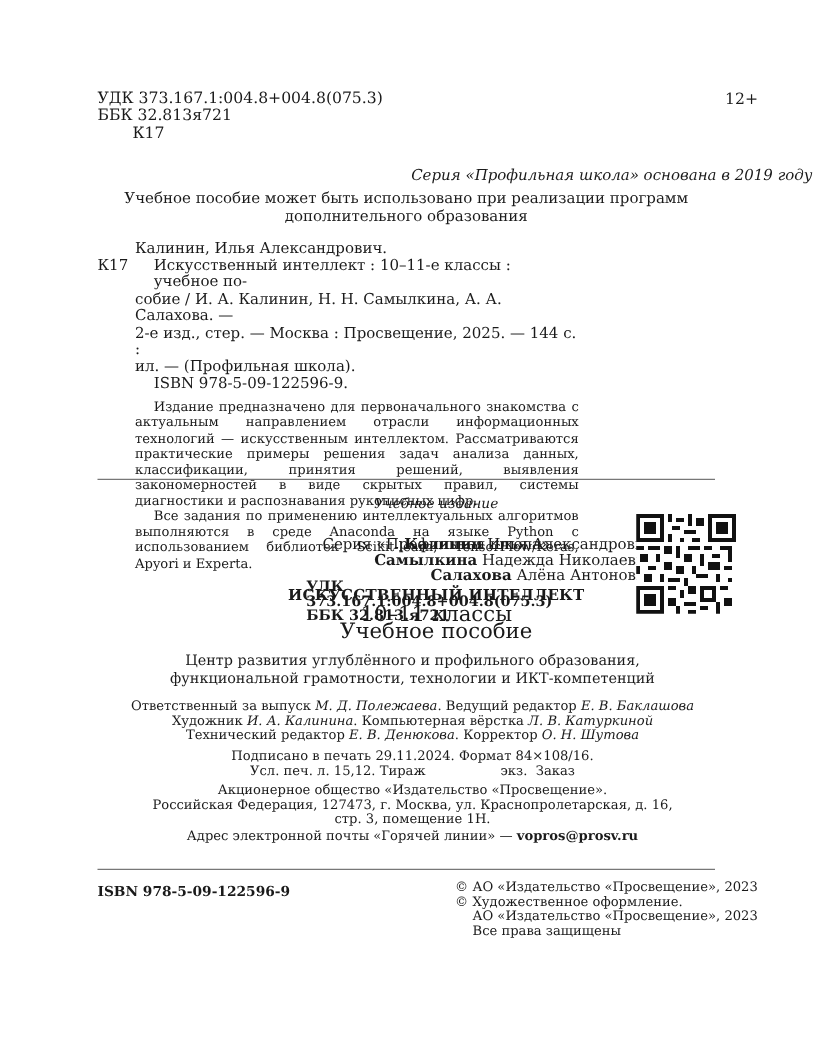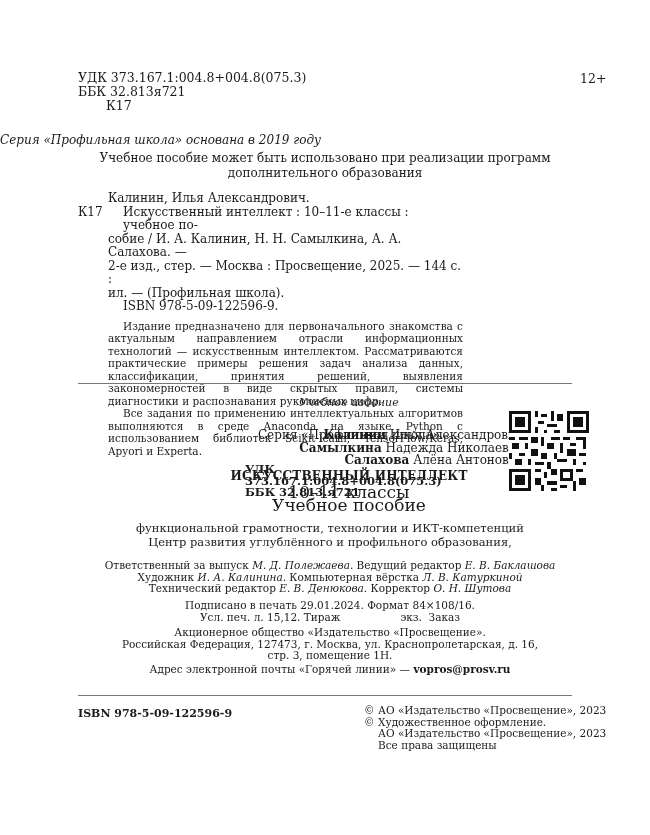--- a/index.html
+++ b/index.html
@@ -8,21 +8,21 @@
     font-family: "DejaVu Serif", "Liberation Serif", serif; color: #1a1a1a;
     overflow: hidden;
   }
   .abs { position: absolute; }
 
   
   .udk-top { left: 78px; top: 71px; font-size: 12.5px; line-height: 14px; font-family: "DejaVu Serif", serif; }
   .udk-top .k17 { padding-left: 28px; }
   .age { left: 580px; top: 71px; font-size: 12.5px; font-family: "DejaVu Serif", serif; }
 
-  .series-note { left: 0; width: 650px; top: 133px; font-size: 12px; font-style: italic; text-align: left; font-family: "DejaVu Serif", serif; }
+  .series-note { left: 0; width: 650px; top: 133px; font-size: 12px; font-style: italic; text-align: right; font-family: "DejaVu Serif", serif; }
   .usage { left: 0; width: 650px; top: 151px; font-size: 12px; line-height: 15px; text-align: center; font-family: "DejaVu Serif", serif; }
 
   
   .card { left: 78px; top: 192px; width: 385px; font-size: 12px; line-height: 13.5px; font-family: "DejaVu Serif", serif; }
   .card .author { padding-left: 30px; font-weight: normal; }
   .card .row { position: relative; padding-left: 30px; }
   .card .k17 { position: absolute; left: 0; top: 0; }
   .card .isbn { padding-left: 45px; }
   .card .annot { padding-left: 30px; font-size: 10.5px; line-height: 12.5px; margin-top: 6px; text-align: justify; }
   .card .annot p { margin: 0; text-indent: 15px; }
@@ -163,32 +163,32 @@
       <rect x="12" y="22" width="3" height="1"></rect>
       <rect x="10" y="23" width="1" height="2"></rect>
       <rect x="16" y="23" width="2" height="1"></rect>
       <rect x="20" y="22" width="1" height="3"></rect>
       <rect x="22" y="21" width="2" height="2"></rect>
       <rect x="13" y="24" width="2" height="1"></rect>
   </g>
 </svg>
 
 <div class="abs center-name">
+  <div>Центр развития углублённого и профильного образования,</div>
   <div>функциональной грамотности, технологии и ИКТ-компетенций</div>
-  <div>Центр развития углублённого и профильного образования,</div>
 </div>
 
 <div class="abs staff">
   <div><span>Ответственный за выпуск </span><i>М. Д. Полежаева</i><span>. Ведущий редактор </span><i>Е. В. Баклашова</i></div>
   <div><span>Художник </span><i>И. А. Калинина</i><span>. Компьютерная вёрстка </span><i>Л. В. Катуркиной</i></div>
   <div><span>Технический редактор </span><i>Е. В. Денюкова</i><span>. Корректор </span><i>О. Н. Шутова</i></div>
 </div>
 
 <div class="abs print">
-  <div>Подписано в печать 29.01.2024. Формат 84×108/16.</div>
+  <div>Подписано в печать 29.11.2024. Формат 84×108/16.</div>
   <div><span>Усл. печ. л. 15,12. Тираж</span><span class="gap"></span><span>экз.</span>&nbsp;&nbsp;<span>Заказ</span></div>
 </div>
 
 <div class="abs publisher">
   <div>Акционерное общество «Издательство «Просвещение».</div>
   <div>Российская Федерация, 127473, г. Москва, ул. Краснопролетарская, д. 16,</div>
   <div>стр. 3, помещение 1Н.</div>
 </div>
 
 <div class="abs hotline">

